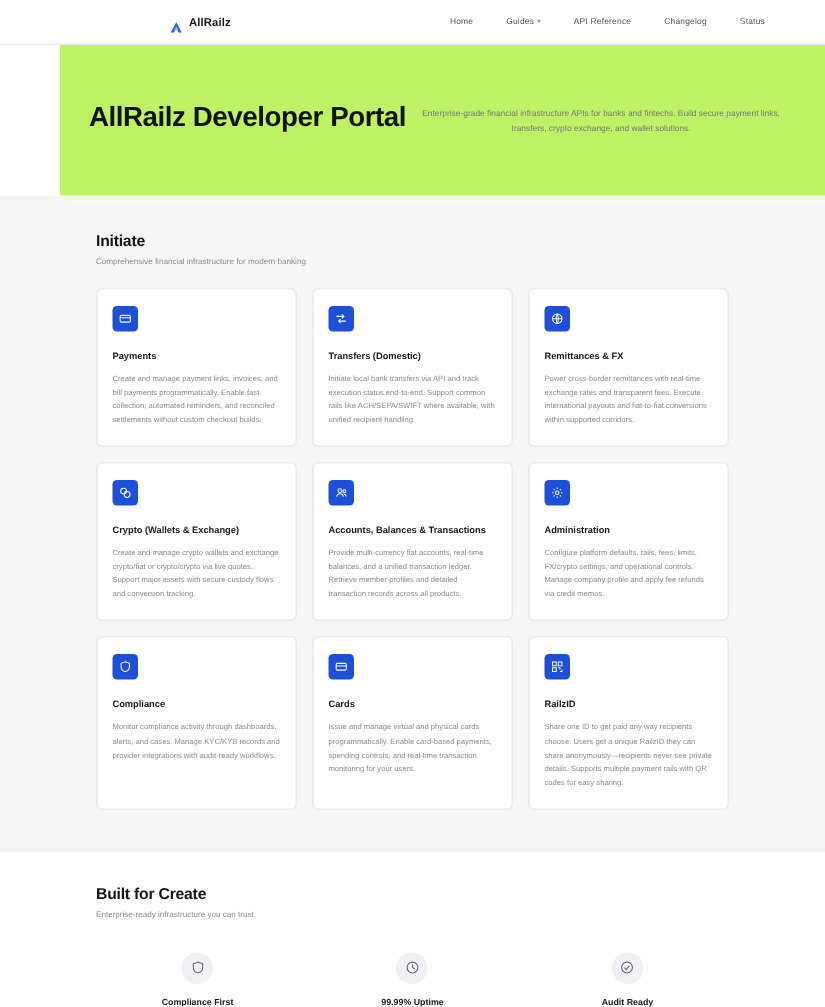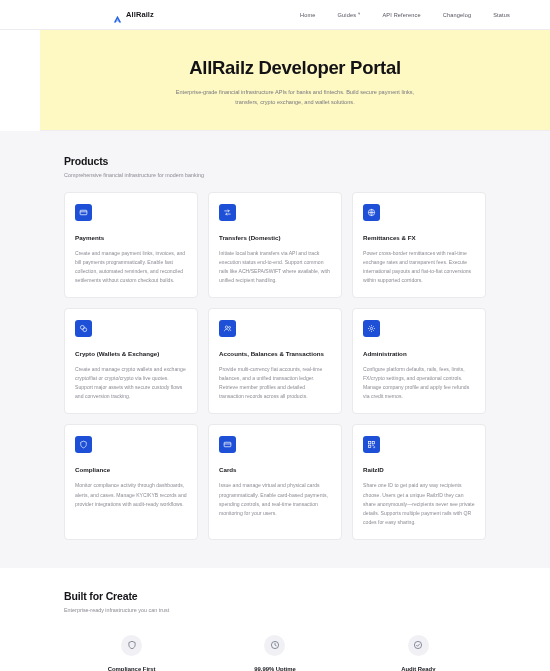--- a/index.html
+++ b/index.html
@@ -27,23 +27,23 @@
   .nav-links { margin-left: auto; display: flex; align-items: center; gap: 22px; padding-right: 30px; }
   .nav-link {
     font-size: 5.6px; color: #52525e; letter-spacing: .15px;
     display: flex; align-items: center; gap: 2px; cursor: pointer; white-space: nowrap;
   }
   .caret { font-size: 4.4px; color: #8b8b96; line-height: 1; }
 
   
   .hero {
     height: 101px;
-    background: #fef9c3;
+    background: #bef264;
     border-bottom: 1px solid #ededf1;
-    display: flex; flex-direction: column;
+    display: flex; flex-direction: row;
     align-items: center; justify-content: center;
     padding-top: 4px;
     margin-left: 40px;
   }
   .hero-title {
     font-size: 18.5px; font-weight: bold; letter-spacing: -.3px;
     color: #121217; margin-bottom: 9px;
   }
   .hero-sub {
     font-size: 5.6px; color: #77777f; line-height: 1.75;
@@ -125,21 +125,21 @@
     </div>
   </div>
 
   <div class="hero">
     <div class="hero-title">AllRailz Developer Portal</div>
     <div class="hero-sub">Enterprise-grade financial infrastructure APIs for banks and fintechs. Build secure payment links, transfers, crypto exchange, and wallet solutions.</div>
   </div>
 
   <div class="section-products">
     <div class="inner">
-      <div class="sec-title">Products</div>
+      <div class="sec-title">Initiate</div>
       <div class="sec-sub">Comprehensive financial infrastructure for modern banking</div>
 
       <div class="grid">
 
         <div class="card">
           <div class="card-icon">
             <svg width="9" height="9" viewBox="0 0 20 20" fill="none" stroke="#ffffff" stroke-width="1.6">
               <rect x="2.5" y="5" width="15" height="10" rx="1.6"></rect>
                 <path d="M2.5 8.5h15"></path>
             </svg>

